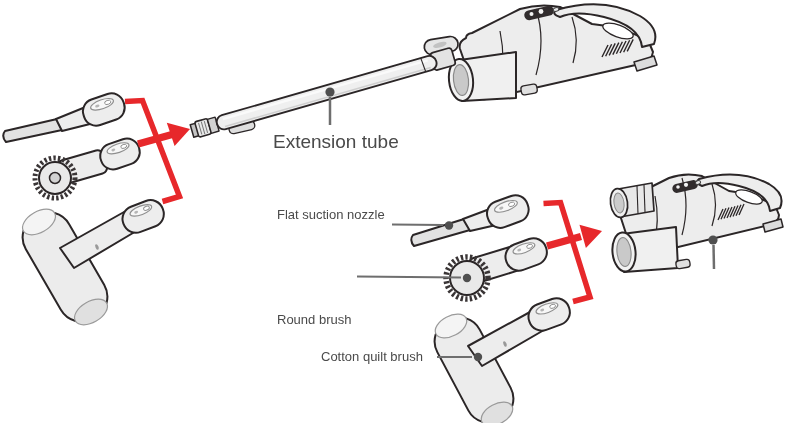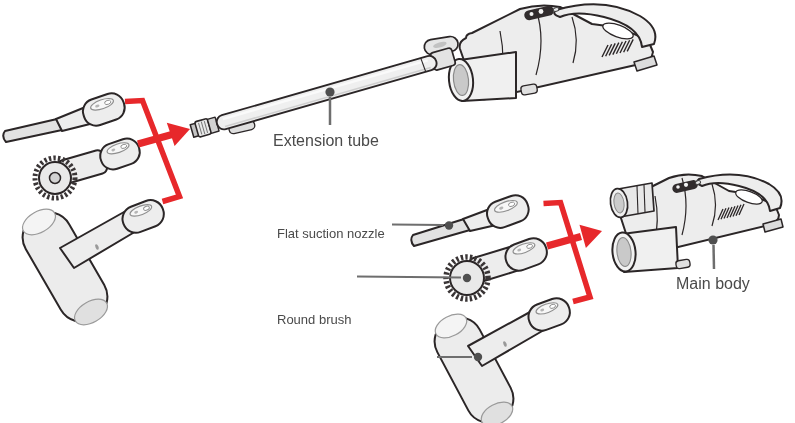--- a/index.html
+++ b/index.html
@@ -5,21 +5,21 @@
   html,body{margin:0;padding:0;background:#ffffff;}
   .canvas{
     position:relative;width:795px;height:423px;background:#ffffff;overflow:hidden;
     font-family:"Liberation Sans",sans-serif;
   }
   .canvas svg{position:absolute;left:0;top:0;}
   .label{
     position:absolute;color:#4a4a4a;white-space:nowrap;line-height:1.1;
     -webkit-font-smoothing:antialiased;
   }
-  .label.lg{font-size:16px;}
+  .label.lg{font-size:19px;}
   .label.sm{font-size:13px;}
 </style>
 </head>
 <body>
 
 <div class="canvas">
 
 <svg width="795" height="423" viewBox="0 0 795 423">
 
   <g stroke="#2b2627" stroke-width="2" stroke-linejoin="round">
@@ -212,19 +212,19 @@
     <line x1="437" y1="357" x2="472" y2="357" stroke="#6e6e6e" stroke-width="2.2"></line>
     <circle cx="478" cy="357" r="4.2" fill="#4f4f4f"></circle>
 
     <line x1="713.5" y1="245" x2="714" y2="269" stroke="#6e6e6e" stroke-width="2.5"></line>
     <circle cx="713" cy="240" r="4.6" fill="#4f4f4f"></circle>
   </g>
 </svg>
 
   <div class="label lg" style="left:273px;top:132px;">Extension tube</div>
 
-  <div class="label sm" style="left:277px;top:227px;">Flat suction nozzle</div>
+  <div class="label sm" style="left:277px;top:208px;">Flat suction nozzle</div>
 
   <div class="label sm" style="left:277px;top:269px;margin-top:44px;">Round brush</div>
 
-
-  <div class="label lg" style="left:676px;top:275px;">Main body</div>
+  <div class="label sm" style="left:321px;top:350px;">Cotton quilt brush</div>
+
 </div>
 
 </body></html>

